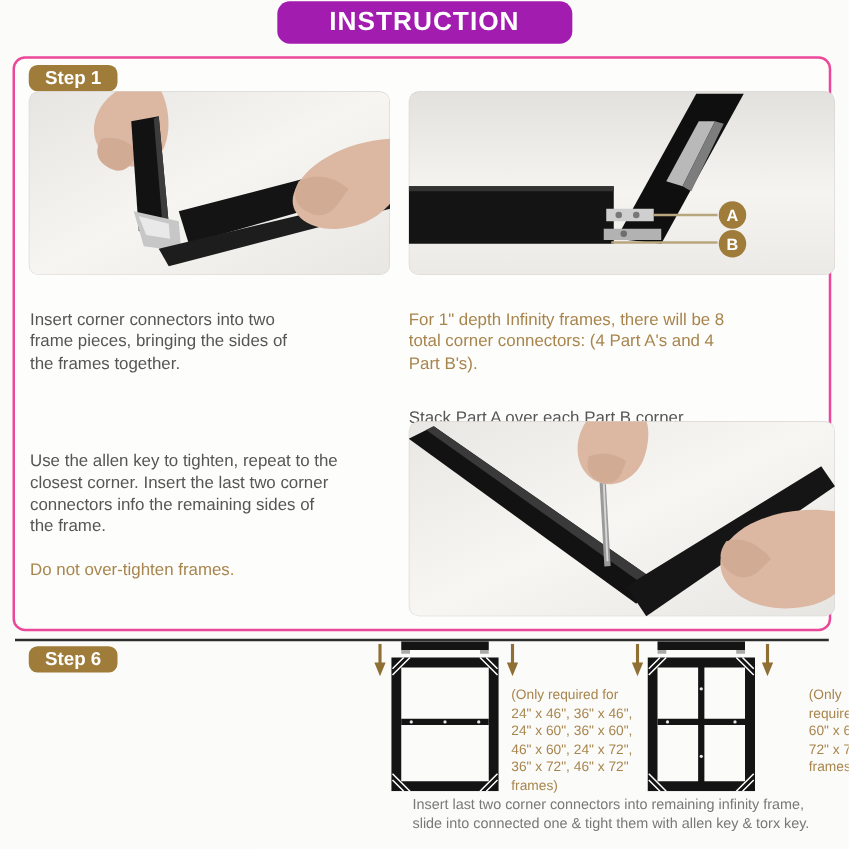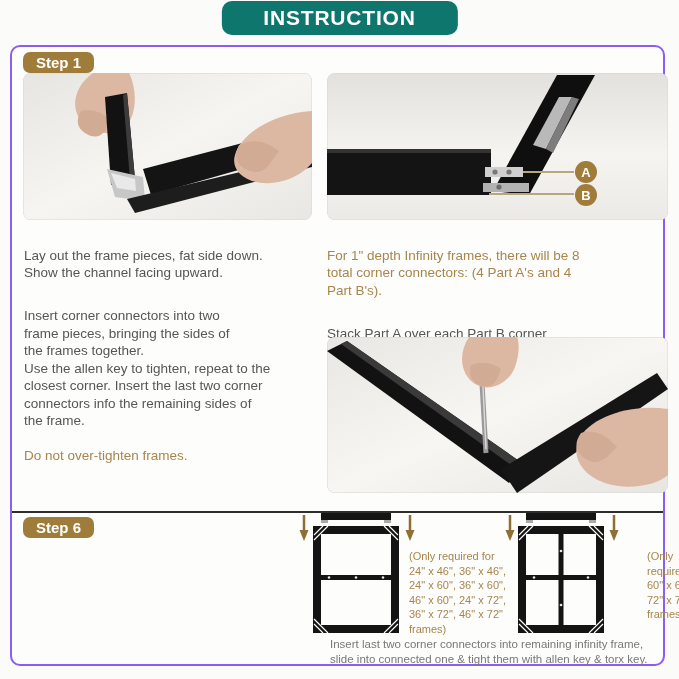--- a/index.html
+++ b/index.html
@@ -3,26 +3,26 @@
 <meta charset="utf-8">
 <style>
   html,body{margin:0;padding:0;}
   body{
     width:679px;height:679px;position:relative;overflow:hidden;
     background:#fbfbfa;
     font-family:"Liberation Sans",sans-serif;
   }
   .title-pill{
     position:absolute;top:1px;left:50%;transform:translateX(-50%);
-    background:#0f766e;color:#fff;border-radius:10px;
+    background:#a21caf;color:#fff;border-radius:10px;
     padding:5px 42px;font-size:21px;font-weight:bold;letter-spacing:.8px;
   }
   .panel{
-    position:absolute;left:10px;top:45px;width:655px;height:621px;
-    box-sizing:border-box;border:2px solid #8b5cf6;border-radius:10px;
+    position:absolute;left:10px;top:45px;width:655px;height:460px;
+    box-sizing:border-box;border:2px solid #ec4899;border-radius:10px;
     background:#fdfdfc;
   }
   .badge{
     position:absolute;display:inline-block;background:#9f7c3a;color:#fff;
     border-radius:7px;padding:2px 13px;font-size:15px;font-weight:bold;
   }
   .photo{position:absolute;display:block;border-radius:8px;}
   .txt{position:absolute;font-size:13.5px;color:#565656;line-height:17.5px;white-space:pre-line;}
   .txt .para{margin:0 0 8px 0;}
   .gold{color:#a8854d;}
@@ -97,22 +97,20 @@
       <circle cx="259" cy="99" r="11" fill="#9f7c3a"></circle>
       <text x="259" y="104" text-anchor="middle" font-size="13" font-weight="bold" fill="#fff" font-family="Liberation Sans, sans-serif">A</text>
     </g>
     <g>
       <circle cx="259" cy="122" r="11" fill="#9f7c3a"></circle>
       <text x="259" y="127" text-anchor="middle" font-size="13" font-weight="bold" fill="#fff" font-family="Liberation Sans, sans-serif">B</text>
     </g>
   </svg>
 
   <div class="txt" style="left:12px;top:182px;width:298px;">
-    <div class="para">Lay out the frame pieces, fat side down.
-Show the channel facing upward.</div>
     <div class="para">Insert corner connectors into two
 frame pieces, bringing the sides of
 the frames together.</div>
   </div>
 
   <div class="txt" style="left:315px;top:182px;width:338px;">
     <div class="para gold">For 1" depth Infinity frames, there will be 8
 total corner connectors: (4 Part A's and 4
 Part B's).</div>
     <div class="para">Stack Part A over each Part B corner

